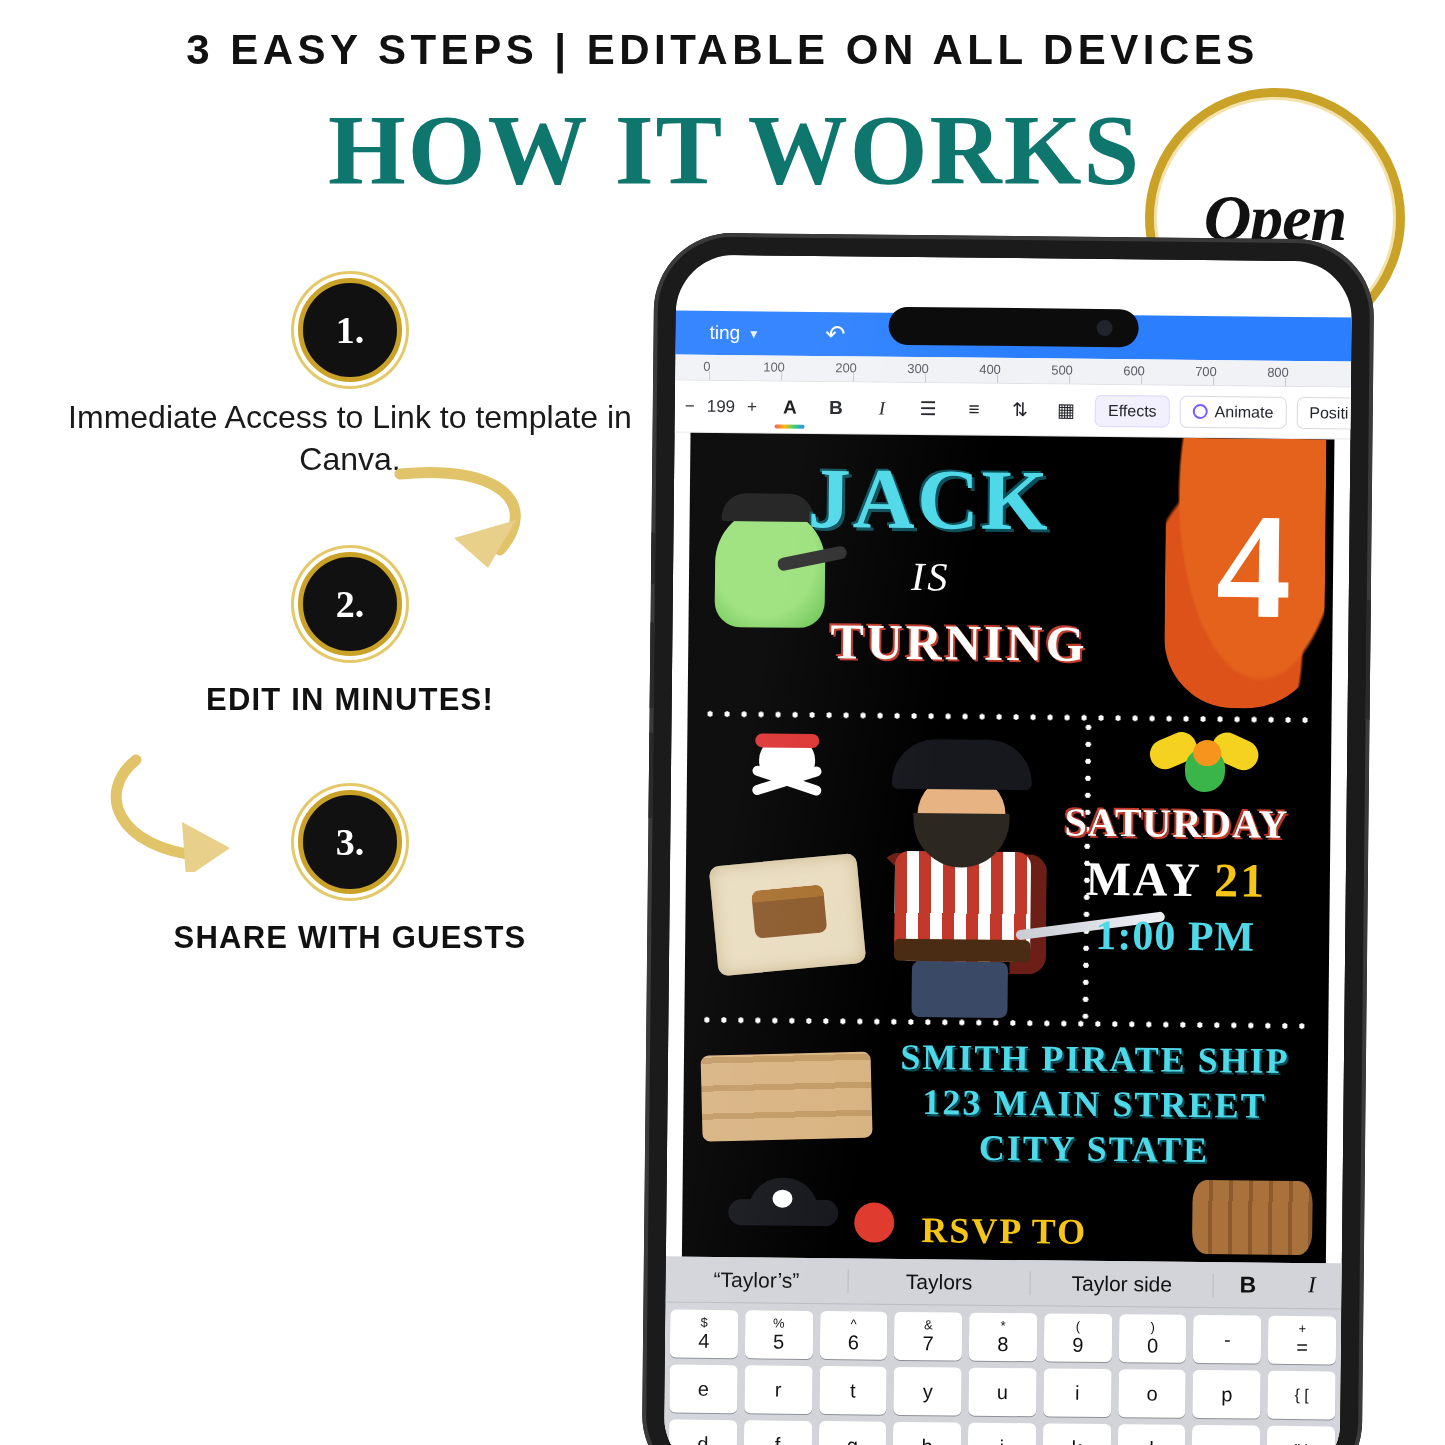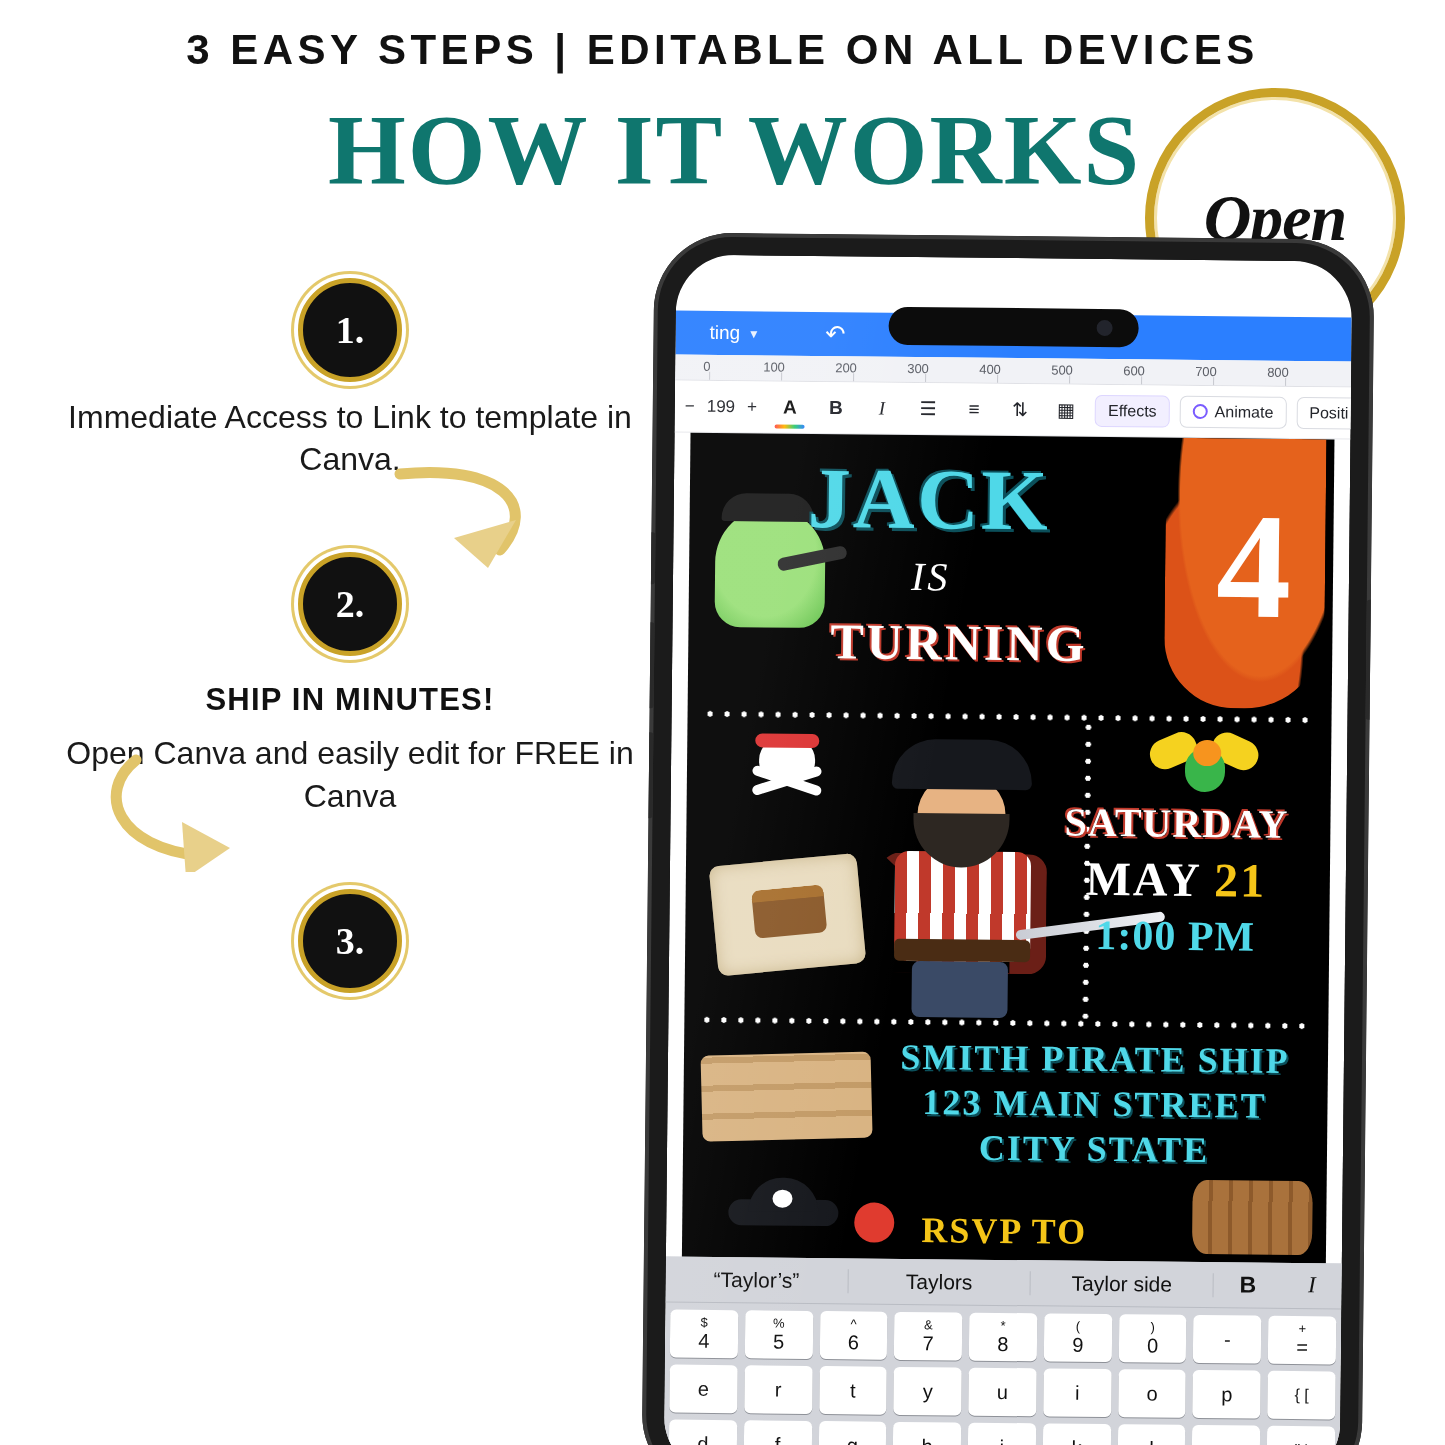--- a/index.html
+++ b/index.html
@@ -396,32 +396,32 @@
       <div class="arrow" style="left:340px; top:186px;">
         <svg viewBox="0 0 170 120">
           <path d="M20 10 C 120 0, 160 40, 120 86" fill="none" stroke="#e1c46a" stroke-width="11" stroke-linecap="round"></path>
           <path d="M136 56 L 108 104 L 74 74 Z" fill="#e8d08a"></path>
         </svg>
       </div>
     </div>
 
     <div class="step" style="margin-bottom:72px;">
       <div class="circle">2.</div>
-      <div class="step-title">SHIP IN MINUTES!</div>
-      <div class="step-body">Open Canva and easily edit for FREE in Canva</div>
+      <div class="step-title">EDIT IN MINUTES!</div>
       <div class="arrow" style="left:66px; top:200px;">
         <svg viewBox="0 0 170 120">
           <path d="M30 8 C -10 40, 10 96, 96 104" fill="none" stroke="#e1c46a" stroke-width="11" stroke-linecap="round"></path>
           <path d="M76 70 L 124 96 L 80 126 Z" fill="#e8d08a"></path>
         </svg>
       </div>
     </div>
 
     <div class="step">
       <div class="circle">3.</div>
+      <div class="step-title">SHARE WITH GUESTS</div>
     </div>
   </div>
 
   <div class="phone">
     <div class="side-btn sb1"></div>
     <div class="side-btn sb2"></div>
     <div class="side-btn sb3"></div>
     <div class="side-btn sb4"></div>
 
     <div class="phone-inner">

